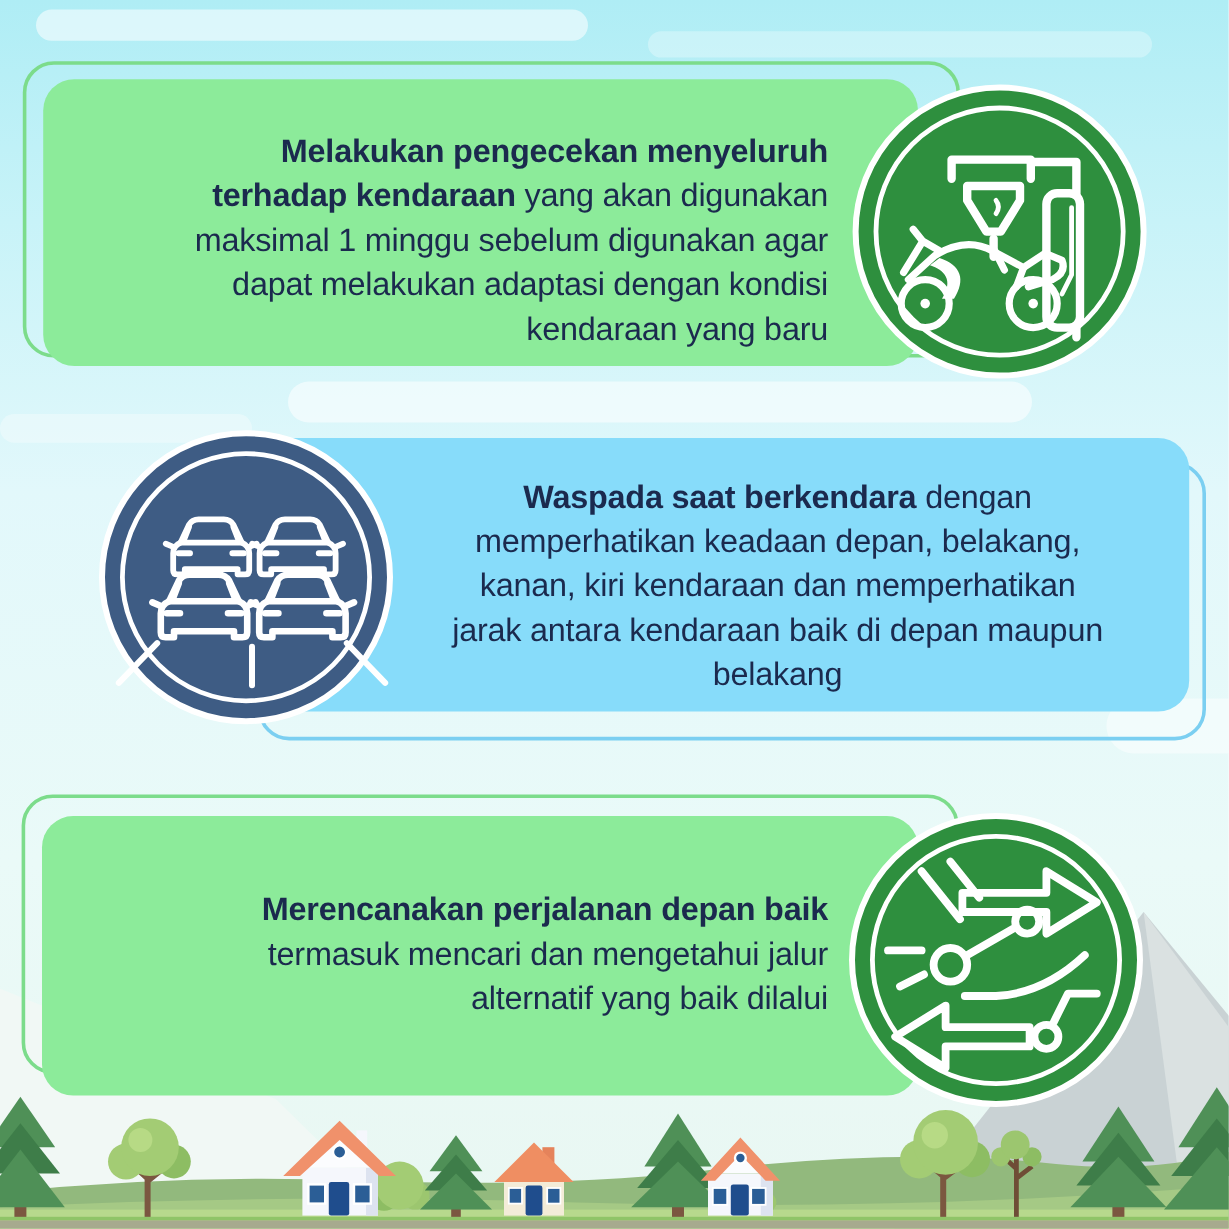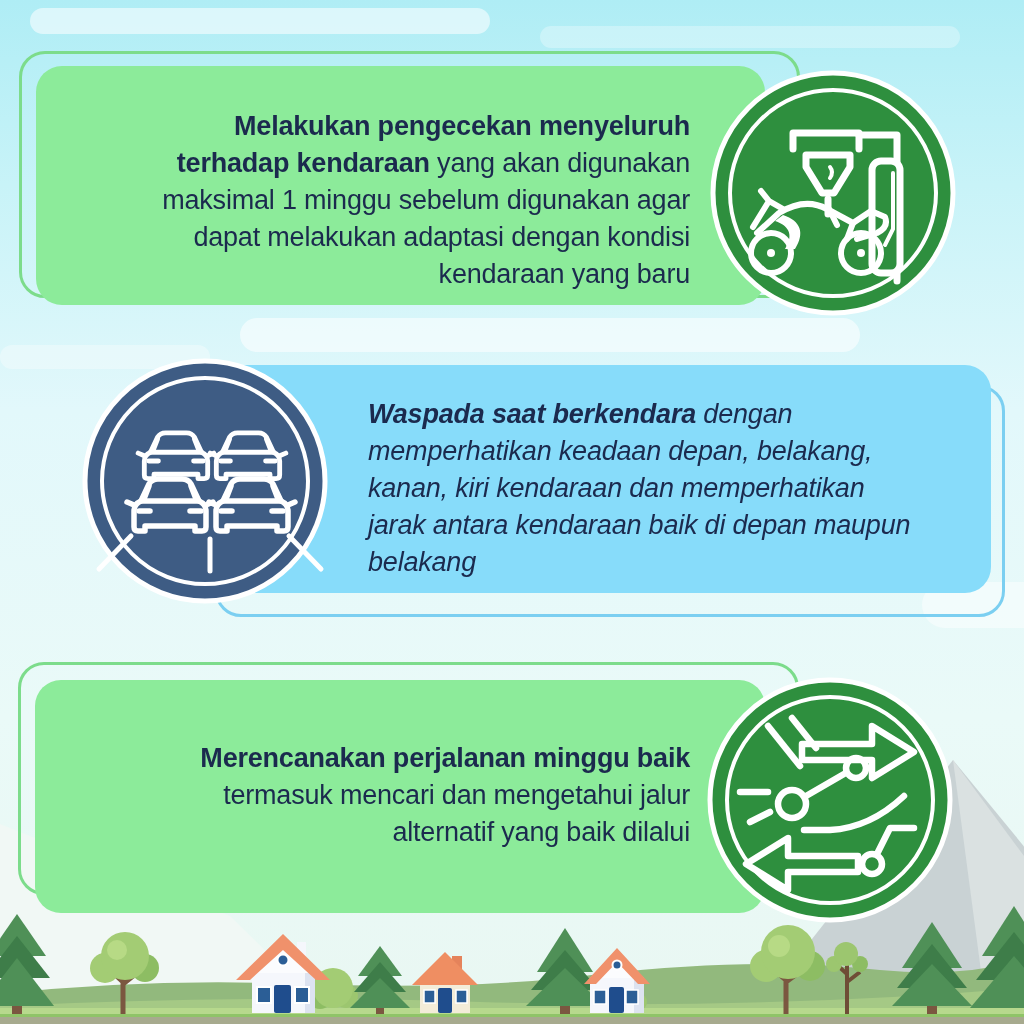--- a/index.html
+++ b/index.html
@@ -8,21 +8,21 @@
   .stage{position:absolute;inset:0;width:1024px;height:1024px;
          background:linear-gradient(180deg,#AFEDF5 0%,#C8F3F8 18%,#E2F8FB 40%,#EAFAF8 70%,#E9F7F2 100%);}
   .cloud{position:absolute;background:rgba(255,255,255,.55);border-radius:60px;}
   .layer{position:absolute;left:0;top:0;}
   
   .card-outline{position:absolute;border-radius:26px;border:3px solid;background:transparent;}
   .card-fill{position:absolute;border-radius:26px;}
   .card-text{position:absolute;margin:0;font-size:27px;line-height:37px;color:#1B2A4E;letter-spacing:-.2px;}
   .card-text .tt{font-weight:700;}
   .align-r{text-align:right;}
-  .align-l{text-align:left;font-style:italic;}
+  .align-l{text-align:center;}
   .badge{position:absolute;width:248px;height:248px;}
   svg{display:block;}
 </style>
 </head>
 <body>
 
 <div class="stage">
 
   <div class="cloud" style="left:30px;top:8px;width:460px;height:26px;"></div>
   <div class="cloud" style="left:540px;top:26px;width:420px;height:22px;opacity:.55;"></div>
@@ -207,21 +207,21 @@
         <path d="M50,179 L18,212"></path>
         <path d="M208,179 L240,212"></path>
       </g>
     </svg>
   </div>
 
   <div>
     <div class="card-outline" style="left:18px;top:662px;width:775px;height:227px;border-color:#7CDC8B;"></div>
     <div class="card-fill" style="left:35px;top:680px;width:730px;height:233px;background:#8CEB9A;"></div>
     <p class="card-text align-r" style="left:160px;top:740px;width:530px;">
-      <span class="tt">Merencanakan perjalanan minggu baik</span><span> termasuk mencari dan mengetahui jalur alternatif yang baik dilalui</span>
+      <span class="tt">Merencanakan perjalanan depan baik</span><span> termasuk mencari dan mengetahui jalur alternatif yang baik dilalui</span>
     </p>
     <svg class="badge" viewBox="0 0 248 248" style="left:706px;top:676px;">
       <circle cx="124" cy="124" r="120" fill="#2E8F3E" stroke="#FFFFFF" stroke-width="5"></circle>
       <circle cx="124" cy="124" r="103" fill="none" stroke="#FFFFFF" stroke-width="4"></circle>
       <g fill="none" stroke="#FFFFFF" stroke-width="6.5" stroke-linecap="round" stroke-linejoin="round">
         <path d="M96,68 H166 V50 L208,76 L166,102 V84 H96 Z"></path>
         <path d="M152,180 H82 V162 L40,188 L82,214 V196 H152 Z"></path>
         <circle cx="86" cy="128" r="14"></circle>
         <circle cx="150" cy="92" r="10"></circle>
         <circle cx="166" cy="188" r="10"></circle>

